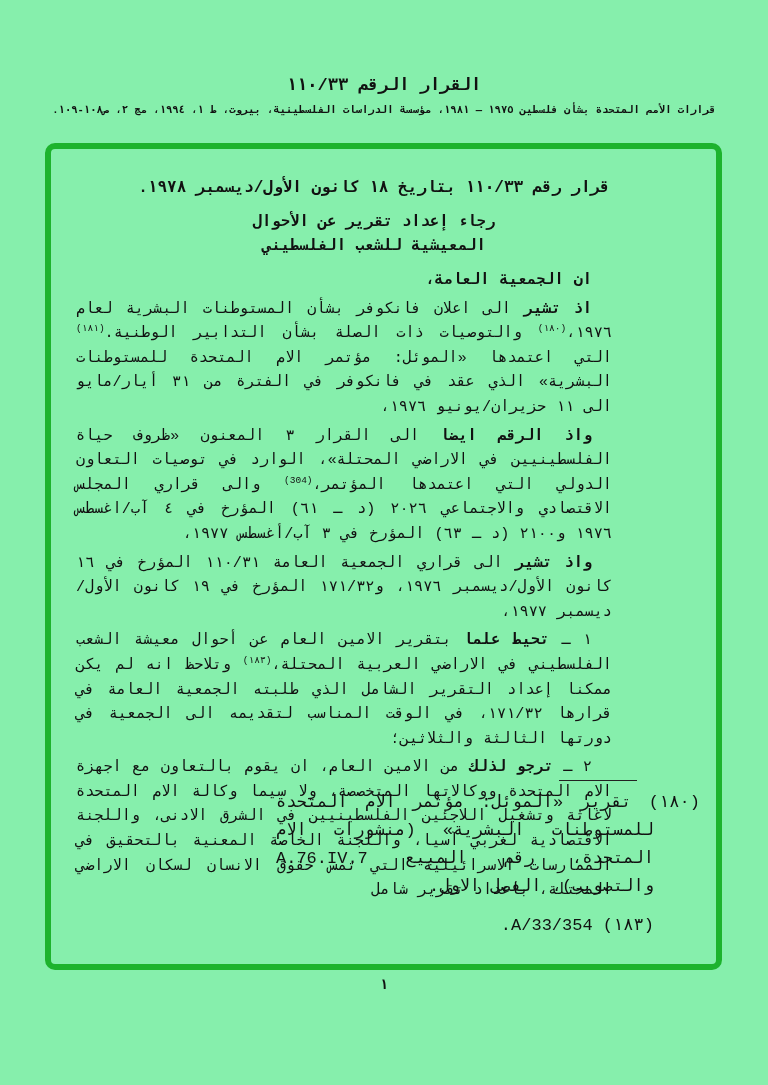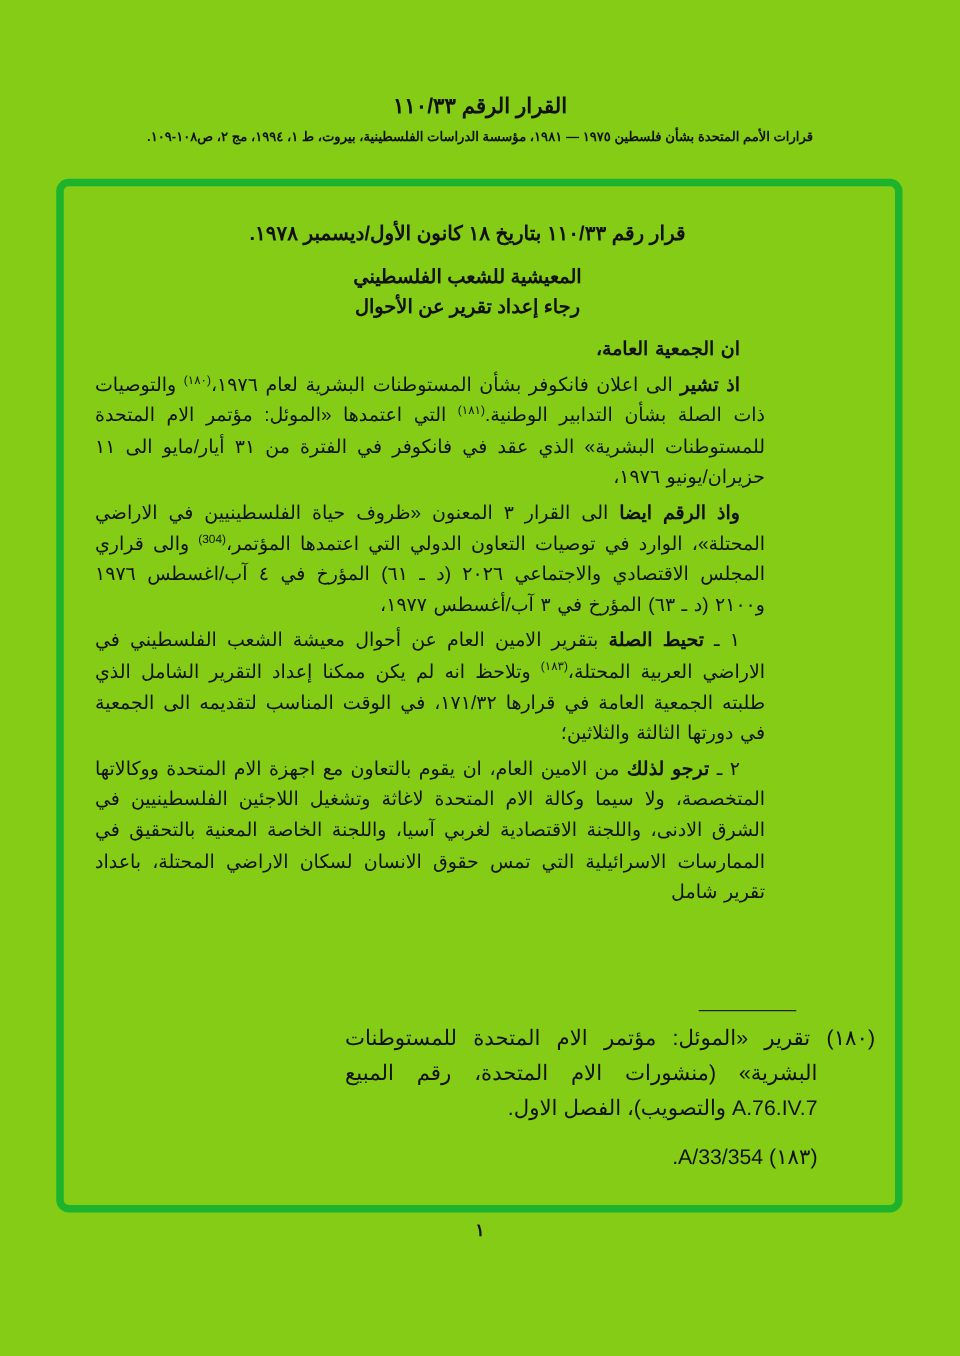--- a/index.html
+++ b/index.html
@@ -1,20 +1,20 @@
 <!DOCTYPE html>
 <html lang="ar" dir="rtl"><head>
 <meta charset="utf-8">
 <style>
   html,body{margin:0;padding:0;background:#ffffff;}
   .page{
     position:relative;
     width:768px;height:1085px;
-    background:#84cc16;
-    font-family:Liberation Sans, sans-serif;
+    background:#86efac;
+    font-family:Liberation Mono, monospace;
     color:#111111;
     direction:rtl;
     overflow:hidden;
   }
   .doc-title{
     position:absolute;top:74px;left:0;width:100%;
     text-align:center;font-size:17px;font-weight:bold;
     letter-spacing:0.5px;
   }
   .doc-source{
@@ -85,29 +85,30 @@
 
   <div class="doc-title">القرار الرقم ١١٠/٣٣</div>
 
   <div class="doc-source">قرارات الأمم المتحدة بشأن فلسطين ١٩٧٥ — ١٩٨١، مؤسسة الدراسات الفلسطينية، بيروت، ط ١، ١٩٩٤، مج ٢، ص١٠٨-١٠٩.</div>
 
   <div class="highlight-box" style="border-color: rgb(29, 179, 45);">
     <div class="box-content">
 
       <div class="head-block">
         <div class="head-line1">قرار رقم ١١٠/٣٣ بتاريخ ١٨ كانون الأول/ديسمبر ١٩٧٨.</div>
+        <div class="head-line2">رجاء إعداد تقرير عن الأحوال</div>
         <div class="head-line2">المعيشية للشعب الفلسطيني</div>
-        <div class="head-line2">رجاء إعداد تقرير عن الأحوال</div>
       </div>
 
       <div class="body-text">
           <div class="para"><span class="b">ان الجمعية العامة،</span></div>
           <div class="para"><span class="b">اذ تشير</span><span> الى اعلان فانكوفر بشأن المستوطنات البشرية لعام ١٩٧٦،</span><sup class="fnref">(١٨٠)</sup><span> والتوصيات ذات الصلة بشأن التدابير الوطنية.</span><sup class="fnref">(١٨١)</sup><span> التي اعتمدها «الموئل: مؤتمر الام المتحدة للمستوطنات البشرية» الذي عقد في فانكوفر في الفترة من ٣١ أيار/مايو الى ١١ حزيران/يونيو ١٩٧٦،</span></div>
           <div class="para"><span class="b">واذ الرقم ايضا</span><span> الى القرار ٣ المعنون «ظروف حياة الفلسطينيين في الاراضي المحتلة»، الوارد في توصيات التعاون الدولي التي اعتمدها المؤتمر،</span><sup class="fnref">(304)</sup><span> والى قراري المجلس الاقتصادي والاجتماعي ٢٠٢٦ (د ـ ٦١) المؤرخ في ٤ آب/اغسطس ١٩٧٦ و٢١٠٠ (د ـ ٦٣) المؤرخ في ٣ آب/أغسطس ١٩٧٧،</span></div>
-          <div class="para"><span>١ ـ </span><span class="b">تحيط الصلة</span><span> بتقرير الامين العام عن أحوال معيشة الشعب الفلسطيني في الاراضي العربية المحتلة،</span><sup class="fnref">(١٨٣)</sup><span> وتلاحظ انه لم يكن ممكنا إعداد التقرير الشامل الذي طلبته الجمعية العامة في قرارها ١٧١/٣٢، في الوقت المناسب لتقديمه الى الجمعية في دورتها الثالثة والثلاثين؛</span></div>
+          <div class="para"><span class="b">واذ تشير</span><span> الى قراري الجمعية العامة ١١٠/٣١ المؤرخ في ١٦ كانون الأول/ديسمبر ١٩٧٦، و١٧١/٣٢ المؤرخ في ١٩ كانون الأول/ديسمبر ١٩٧٧،</span></div>
+          <div class="para"><span>١ ـ </span><span class="b">تحيط علما</span><span> بتقرير الامين العام عن أحوال معيشة الشعب الفلسطيني في الاراضي العربية المحتلة،</span><sup class="fnref">(١٨٣)</sup><span> وتلاحظ انه لم يكن ممكنا إعداد التقرير الشامل الذي طلبته الجمعية العامة في قرارها ١٧١/٣٢، في الوقت المناسب لتقديمه الى الجمعية في دورتها الثالثة والثلاثين؛</span></div>
           <div class="para"><span>٢ ـ </span><span class="b">ترجو لذلك</span><span> من الامين العام، ان يقوم بالتعاون مع اجهزة الام المتحدة ووكالاتها المتخصصة، ولا سيما وكالة الام المتحدة لاغاثة وتشغيل اللاجئين الفلسطينيين في الشرق الادنى، واللجنة الاقتصادية لغربي آسيا، واللجنة الخاصة المعنية بالتحقيق في الممارسات الاسرائيلية التي تمس حقوق الانسان لسكان الاراضي المحتلة، باعداد تقرير شامل</span></div>
         </div>
 
       <div class="fn-area">
         <hr class="fn-rule">
         <div>
             <div class="fn hang">(١٨٠) تقرير «الموئل: مؤتمر الام المتحدة للمستوطنات البشرية» (منشورات الام المتحدة، رقم المبيع A.76.IV.7 والتصويب)، الفصل الاول.</div>
             <div class="fn spaced">(١٨٣) A/33/354.</div>
           </div>
       </div>

